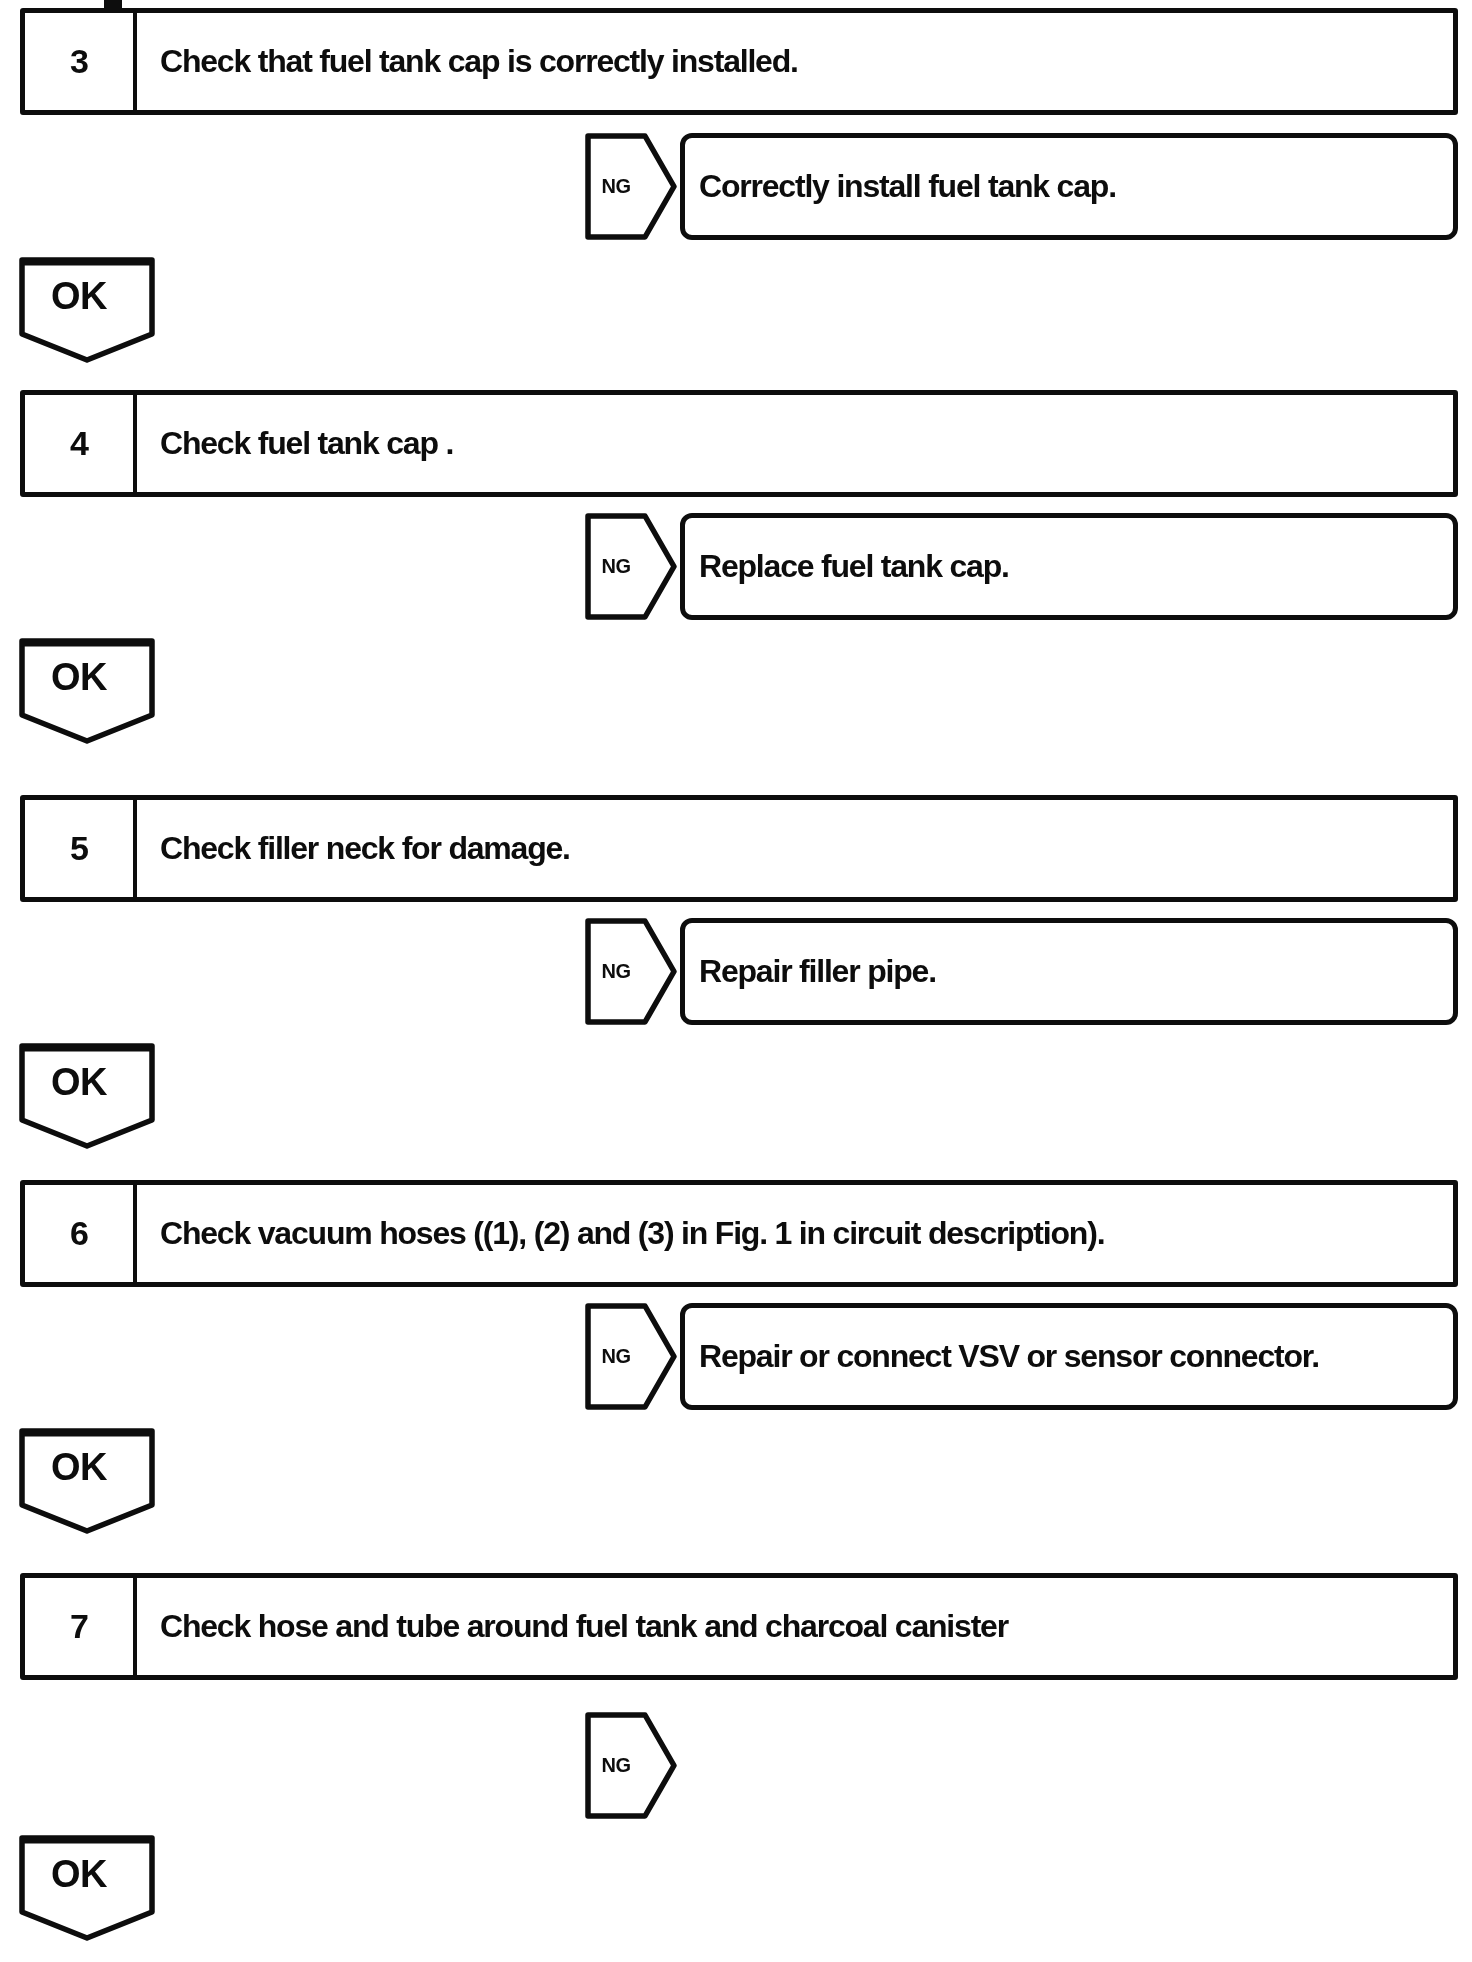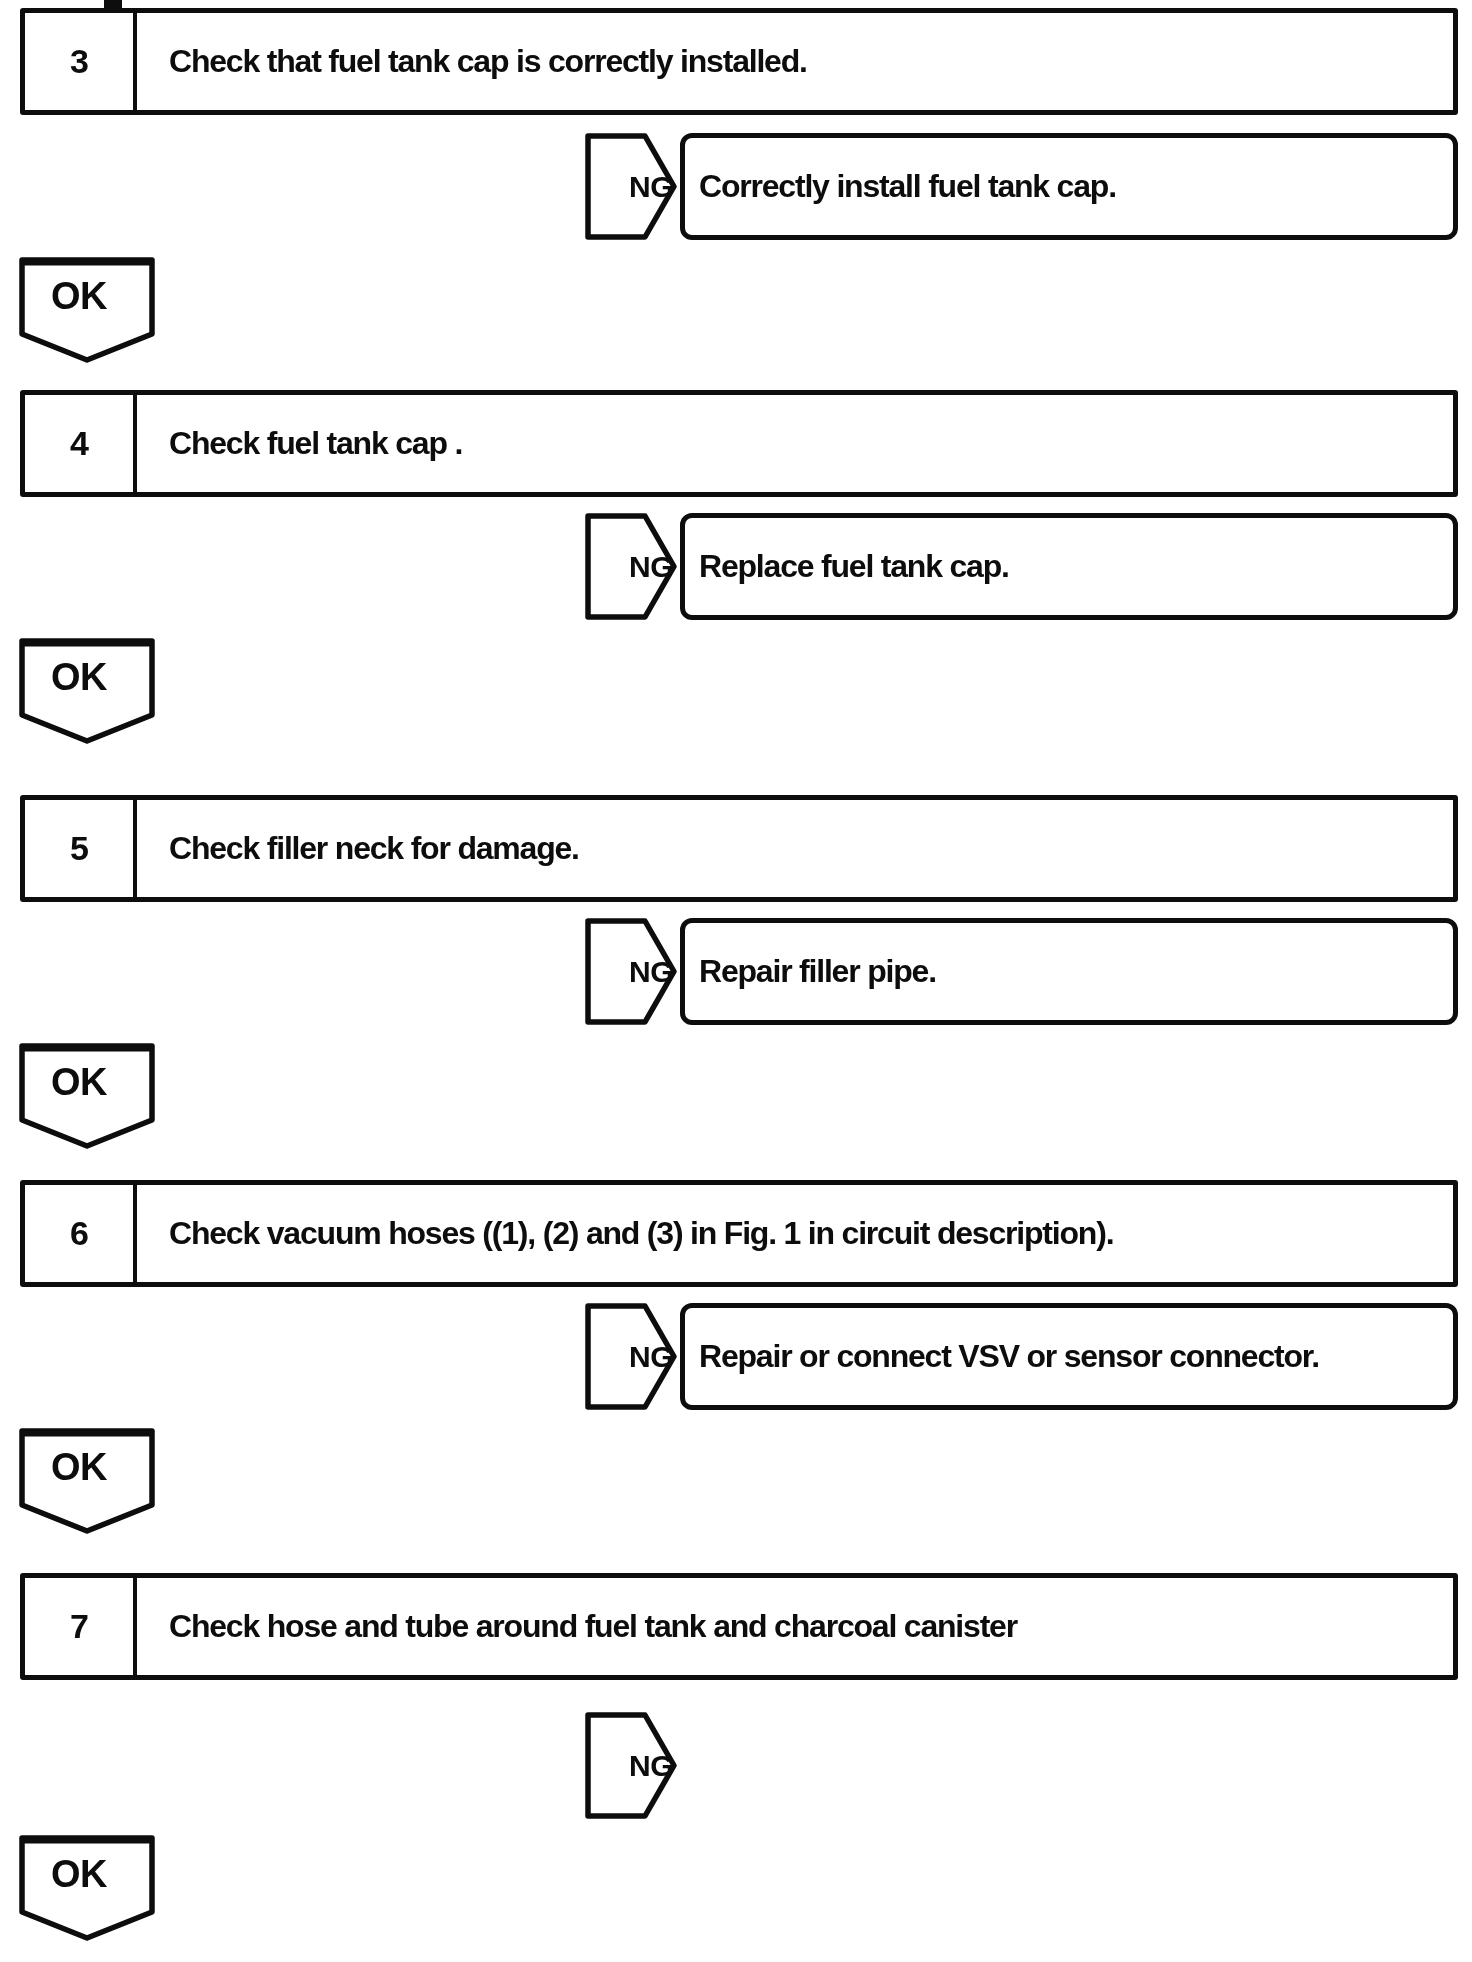--- a/index.html
+++ b/index.html
@@ -19,32 +19,32 @@
     display:flex;align-items:stretch;
   }
   .num-cell{
     width:108px;flex:0 0 108px;
     border-right:4px solid #0d0d0d;
     display:flex;align-items:center;justify-content:center;
     font-weight:700;font-size:34px;letter-spacing:-1px;
   }
   .instr{
     flex:1;display:flex;align-items:center;
-    padding-left:32px;padding-right:10px;
+    padding-left:23px;padding-right:10px;
     font-weight:700;font-size:32px;letter-spacing:-1.2px;
     white-space:nowrap;
   }
   
   .ng-row{position:absolute;left:0;top:0;width:1472px;height:107px;}
   .ng-shape{position:absolute;left:585px;top:0;width:92px;height:107px;}
   .ng-shape svg{position:absolute;left:0;top:0;}
   .ng-label{
     position:absolute;left:0;top:0;width:62px;height:107px;
     display:flex;align-items:center;justify-content:center;
-    font-weight:700;font-size:30px;letter-spacing:-0.5px;margin-left:35px;
+    font-weight:700;font-size:20px;letter-spacing:-0.5px;
   }
   .ng-box{
     position:absolute;left:680px;top:0;width:778px;height:107px;
     border:5px solid #0d0d0d;border-radius:12px;
     box-sizing:border-box;background:#fff;
     display:flex;align-items:center;
     padding-left:14px;
     font-weight:700;font-size:32px;letter-spacing:-1.2px;
     white-space:nowrap;
   }

